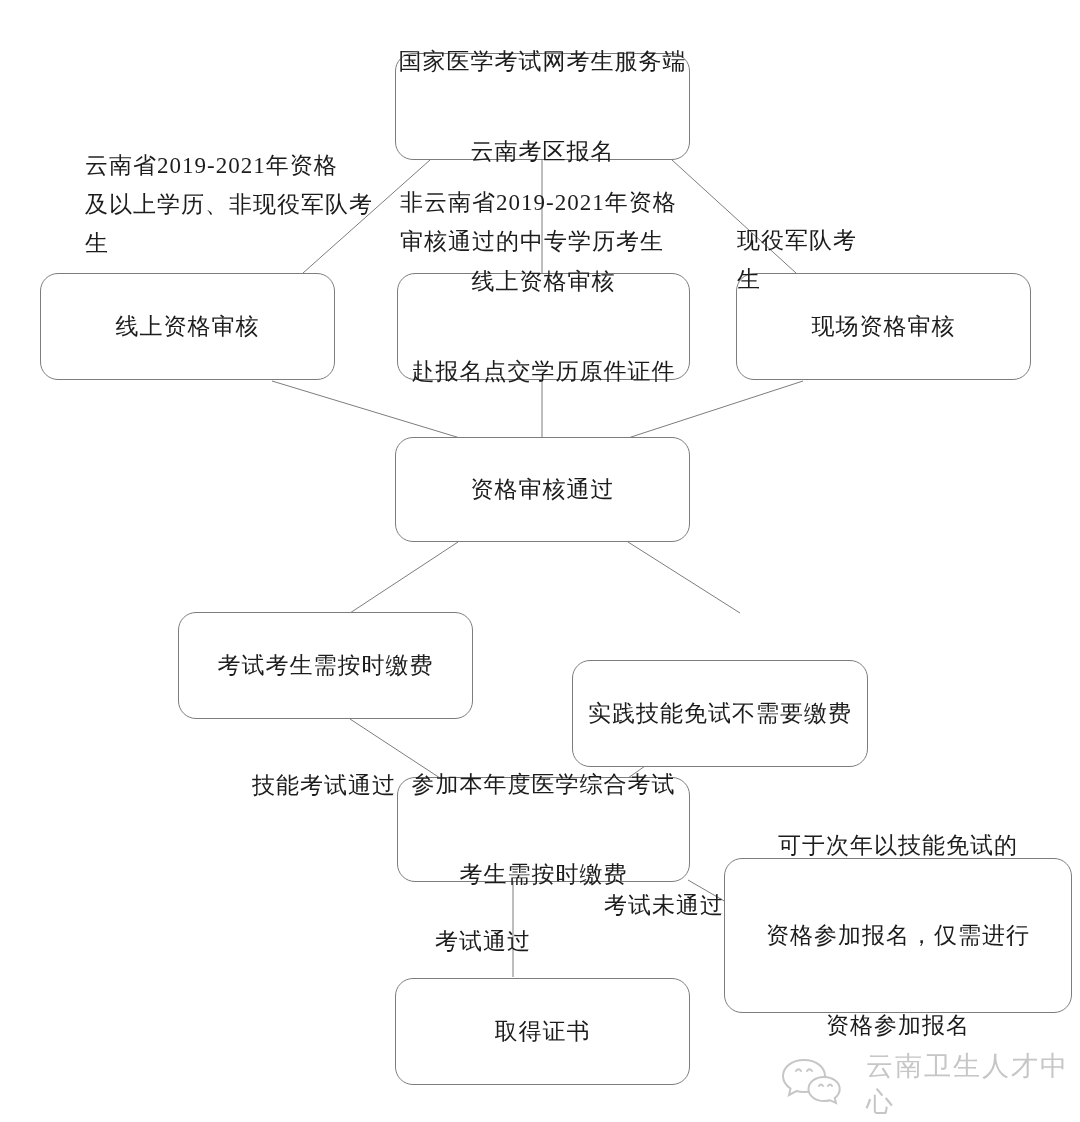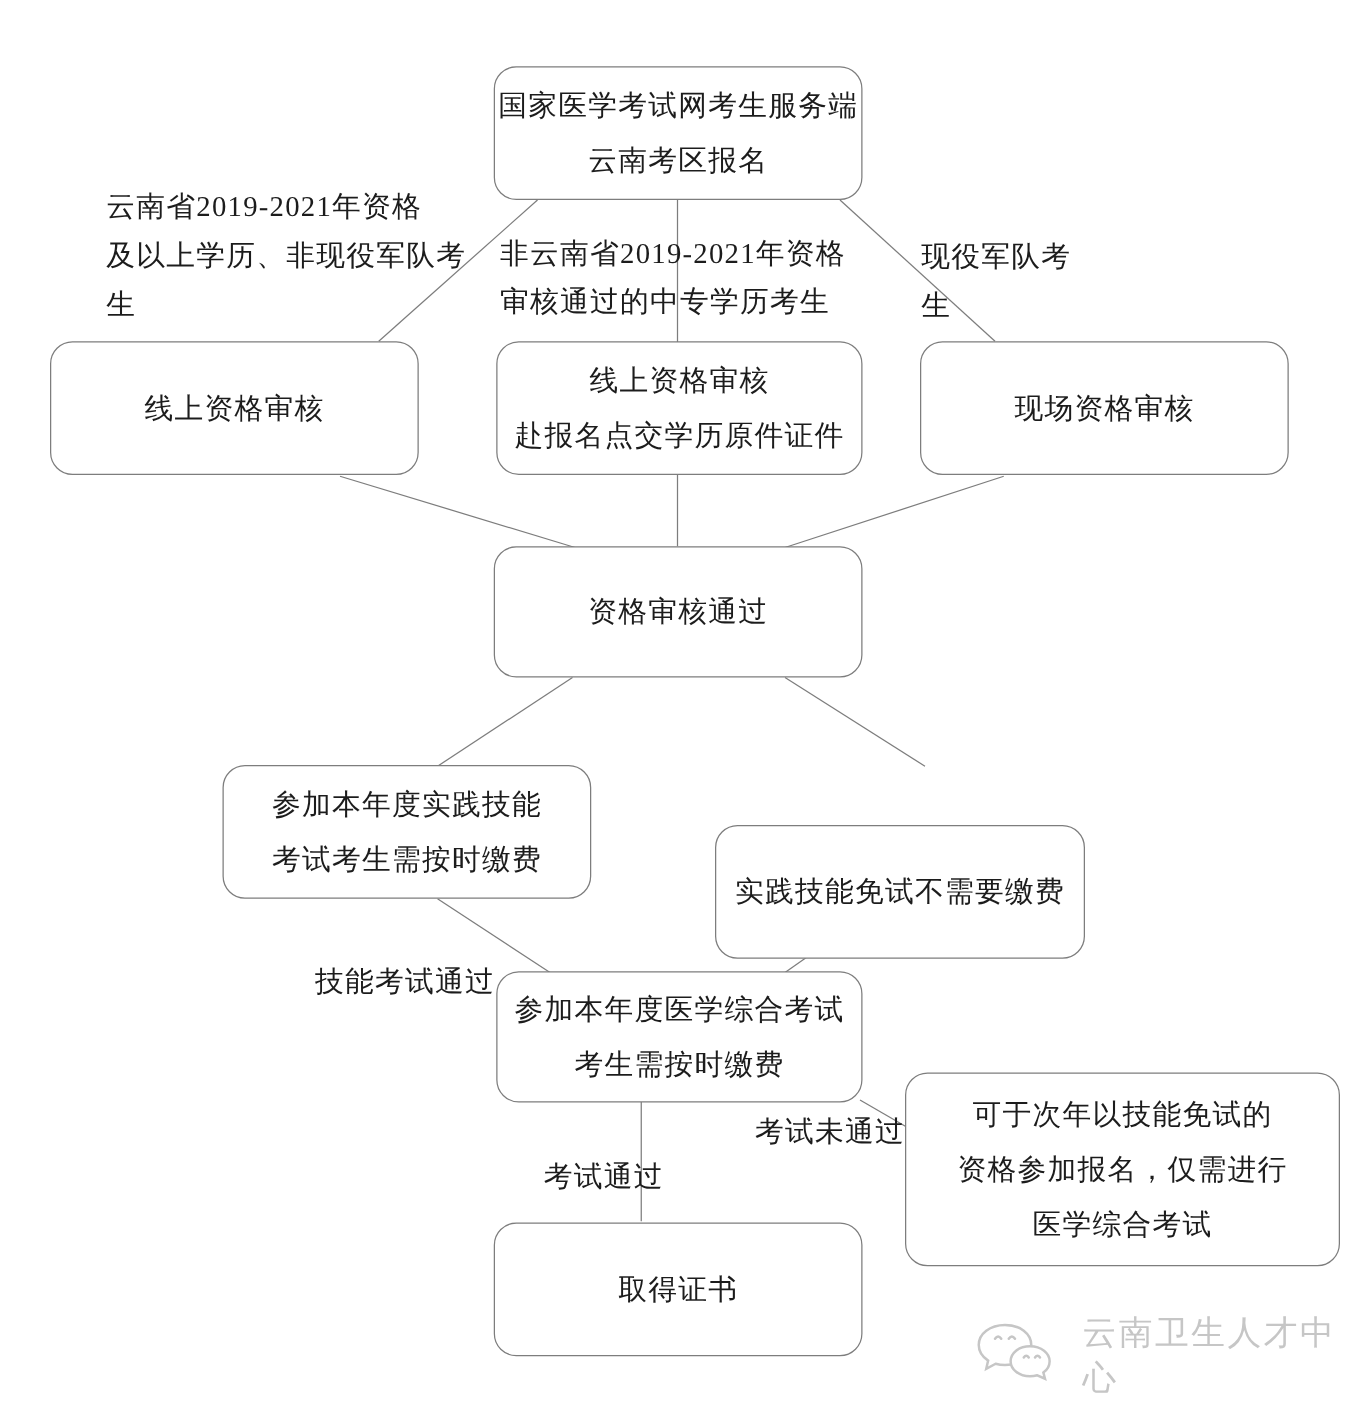--- a/index.html
+++ b/index.html
@@ -21,20 +21,21 @@
     border-radius:18px;
     background:#ffffff;
     display:flex;
     flex-direction:column;
     align-items:center;
     justify-content:center;
     text-align:center;
     font-size:23px;
     line-height:44px;
     letter-spacing:1px;
+    gap:46px;
   }
   .edge-label{
     position:absolute;
     text-align:left;
     font-size:23px;
     line-height:39px;
     letter-spacing:1px;
     pointer-events:none;
   }
   .watermark{
@@ -101,47 +102,46 @@
       <div>线上资格审核</div>
       <div>赴报名点交学历原件证件</div>
     </div>
     <div class="node" style="left: 736px; top: 273px; width: 295px; height: 107px; border-color: rgb(125, 125, 125);">
       <div>现场资格审核</div>
     </div>
     <div class="node" style="left: 395px; top: 437px; width: 295px; height: 105px; border-color: rgb(125, 125, 125);">
       <div>资格审核通过</div>
     </div>
     <div class="node" style="left: 178px; top: 612px; width: 295px; height: 107px; border-color: rgb(125, 125, 125);">
-      <div>参加本年度实践技能</div>
       <div>考试考生需按时缴费</div>
     </div>
     <div class="node" style="left: 572px; top: 612px; width: 296px; height: 107px; border-color: rgb(125, 125, 125); margin-top: 48px;">
       <div>实践技能免试不需要缴费</div>
     </div>
     <div class="node" style="left: 397px; top: 777px; width: 293px; height: 105px; border-color: rgb(125, 125, 125);">
       <div>参加本年度医学综合考试</div>
       <div>考生需按时缴费</div>
     </div>
     <div class="node" style="left: 724px; top: 858px; width: 348px; height: 155px; border-color: rgb(125, 125, 125);">
       <div>可于次年以技能免试的</div>
       <div>资格参加报名，仅需进行</div>
-      <div>医学综合考试</div>
+      <div>资格参加报名</div>
     </div>
     <div class="node" style="left: 395px; top: 978px; width: 295px; height: 107px; border-color: rgb(125, 125, 125);">
       <div>取得证书</div>
     </div>
     <div class="edge-label" style="left: 85px; top: 146px; width: 310px;">
       <div>云南省2019-2021年资格</div>
       <div>及以上学历、非现役军队考生</div>
     </div>
     <div class="edge-label" style="left: 400px; top: 183px; width: 290px;">
       <div>非云南省2019-2021年资格</div>
       <div>审核通过的中专学历考生</div>
     </div>
-    <div class="edge-label" style="left: 737px; top: 186px; width: 140px;">
+    <div class="edge-label" style="left: 737px; top: 221px; width: 140px;">
       <div>现役军队考生</div>
     </div>
     <div class="edge-label" style="left: 252px; top: 766px; width: 150px;">
       <div>技能考试通过</div>
     </div>
     <div class="edge-label" style="left: 435px; top: 922px; width: 100px;">
       <div>考试通过</div>
     </div>
     <div class="edge-label" style="left: 604px; top: 886px; width: 125px;">
       <div>考试未通过</div>

